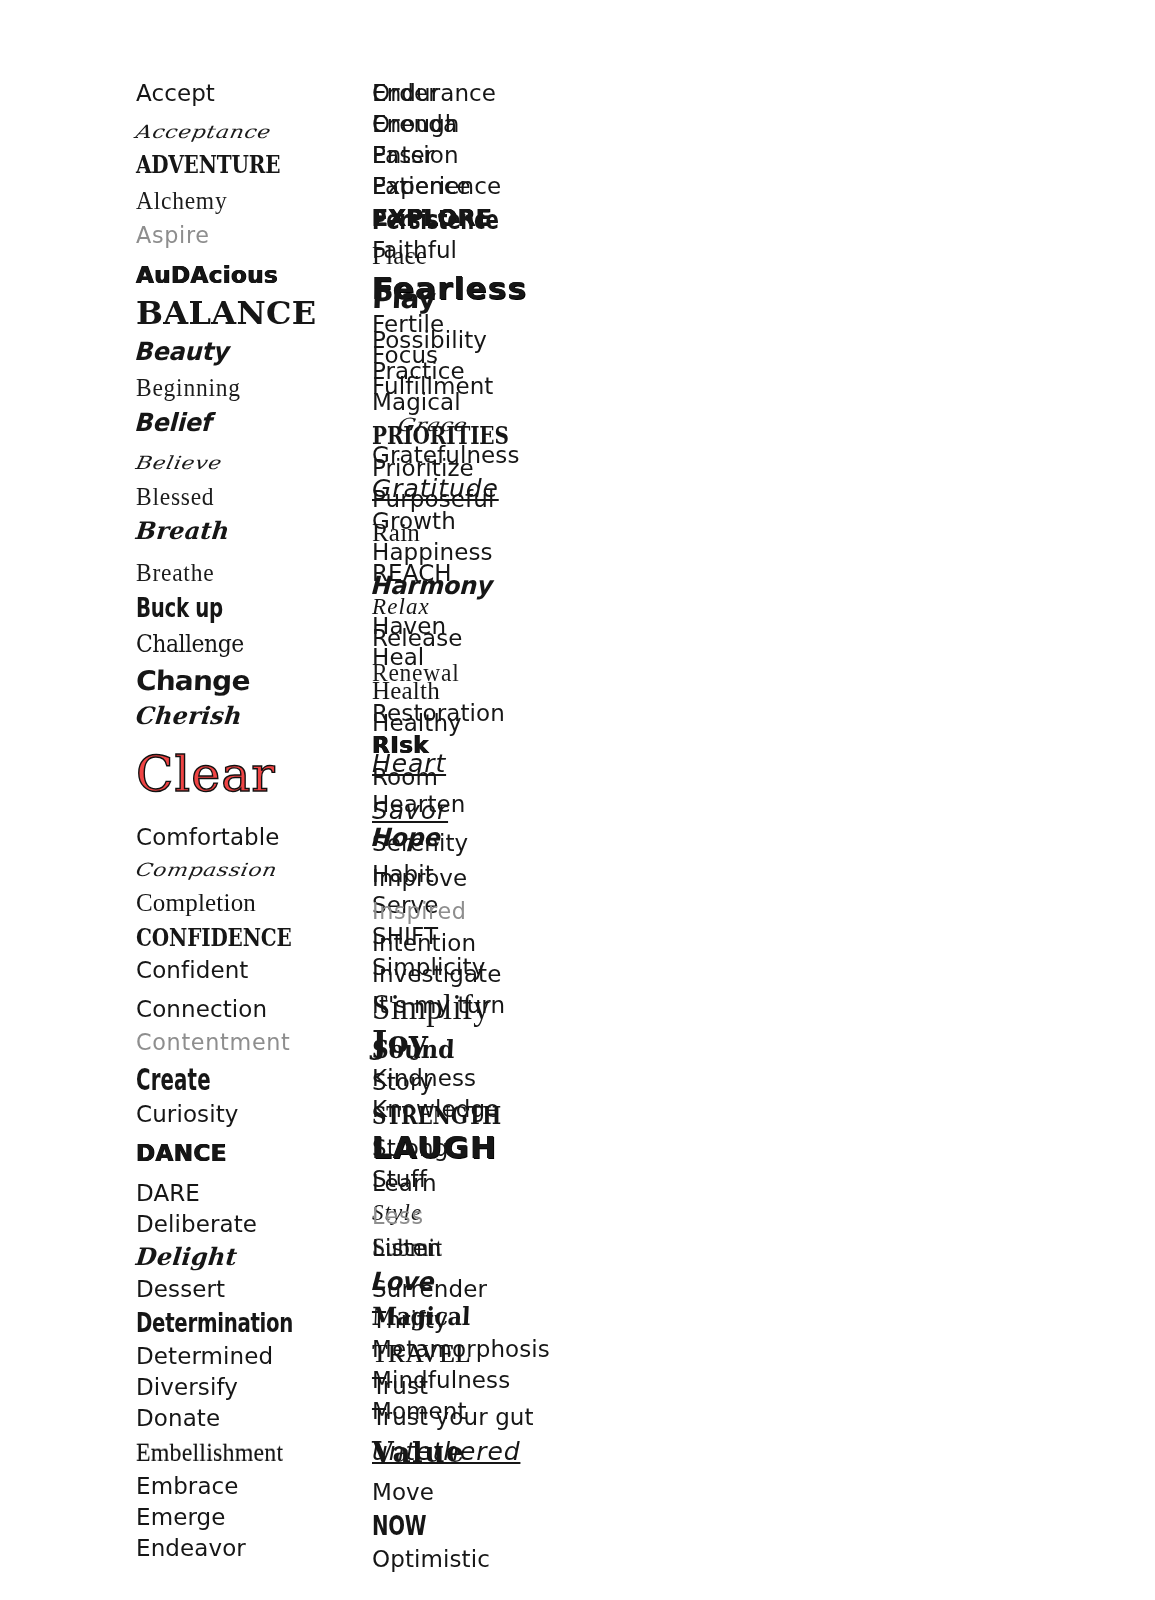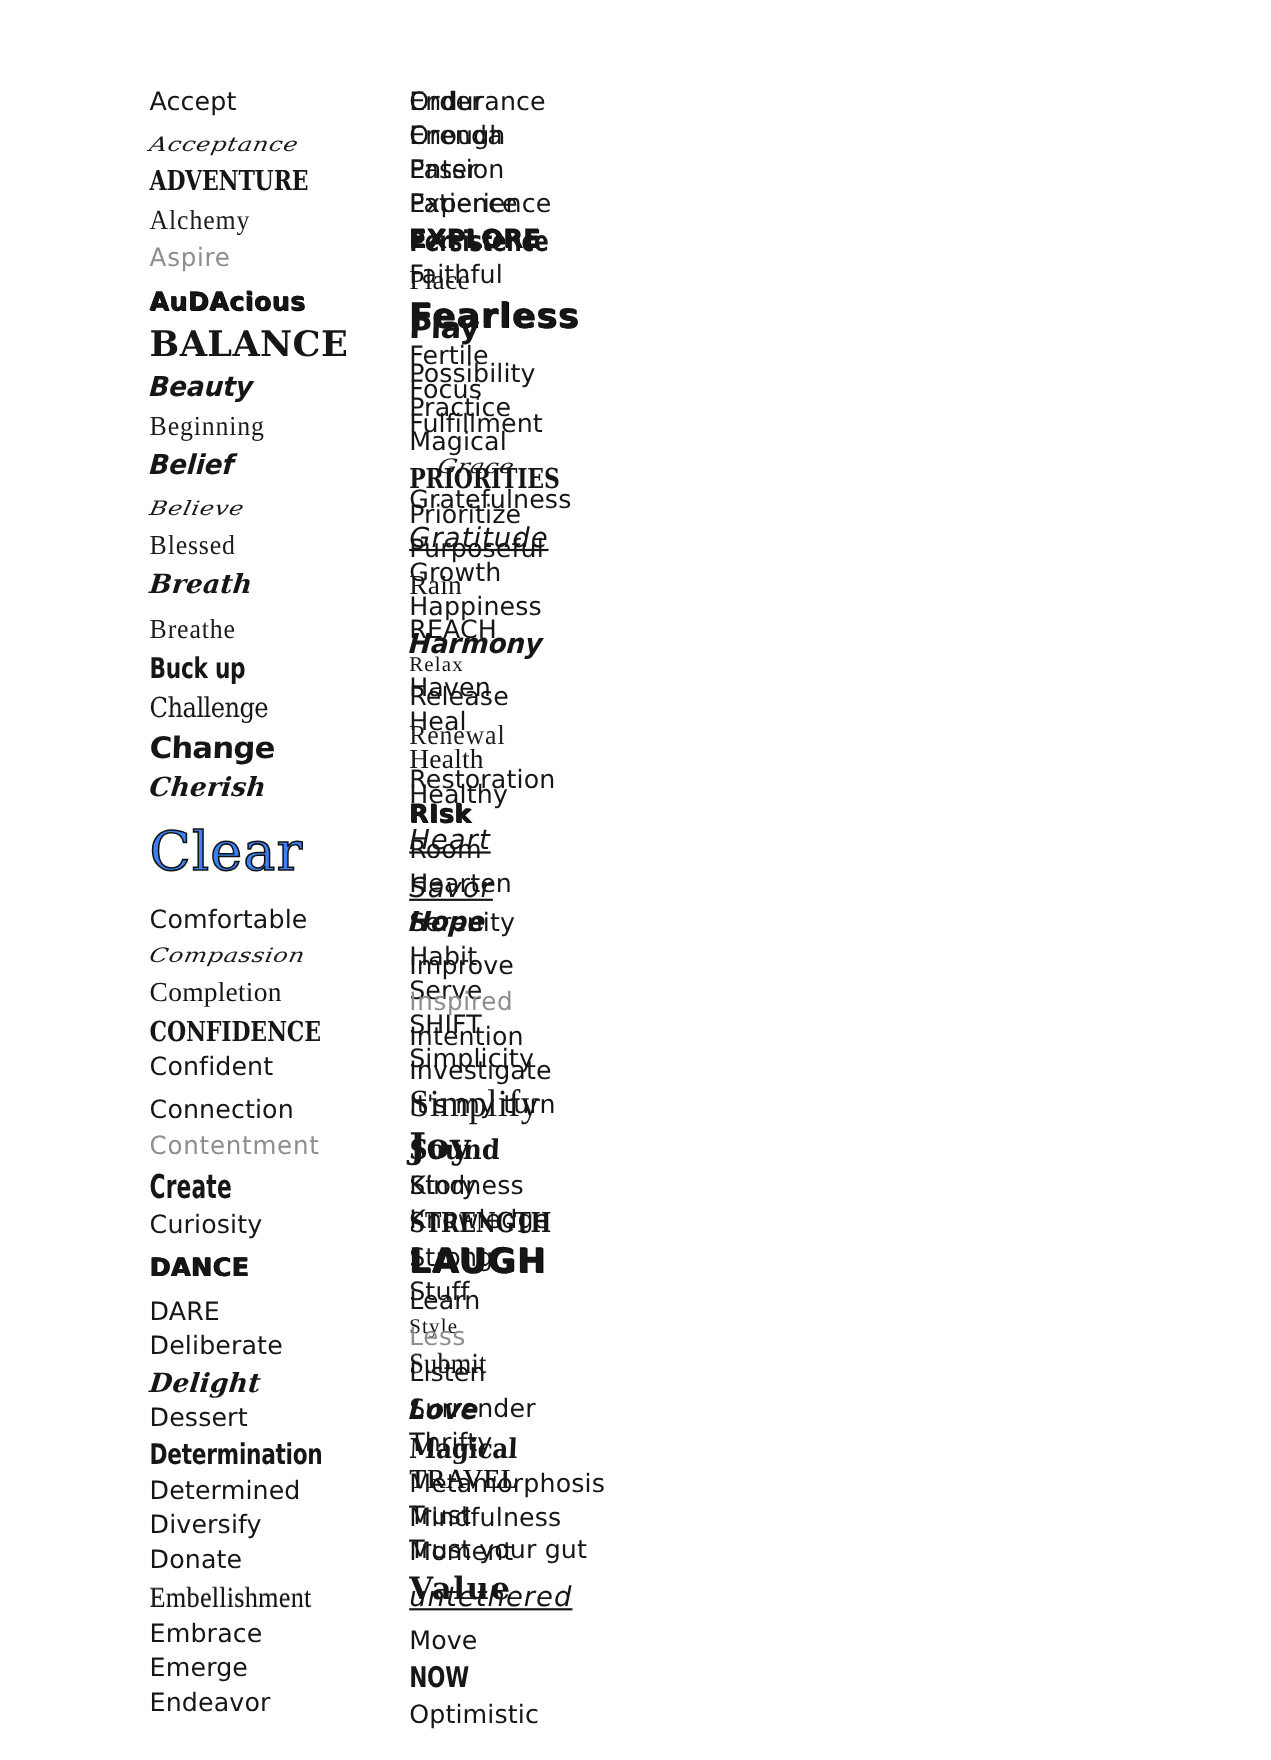--- a/index.html
+++ b/index.html
@@ -227,21 +227,21 @@
     transform-origin: left center;
     margin: 6px 0 4px 0;
   }
 
   
   .s-outline {
     font-family: "DejaVu Serif", serif;
     font-size: 49px;
     font-weight: 400;
     letter-spacing: 1px;
-    color: #3b82f6;
+    color: #ef4444;
     -webkit-text-stroke: 1.4px #101010;
     margin: 16px 0 22px 0;
     line-height: 1.05;
   }
 
   
   .s-deco {
     font-family: "Liberation Serif", serif;
     font-size: 26px;
     font-weight: 400;
@@ -283,21 +283,22 @@
     font-size: 25px;
     font-weight: 400;
     letter-spacing: .6px;
     margin: 5px 0 5px 0;
     text-shadow: .5px 0 0 #1a1a1a;
   }
 
   
   .s-serif-italic {
     font-family: "Liberation Serif", serif;
-    font-size: 19px;
+    font-style: italic;
+    font-size: 23px;
     font-weight: 400;
     letter-spacing: 1.1px;
     margin: 6px 0 5px 0;
   }
 
   
   .indent-1 { margin-left: 26px; }
 
   
   .gap-sm { margin-top: 12px; }

